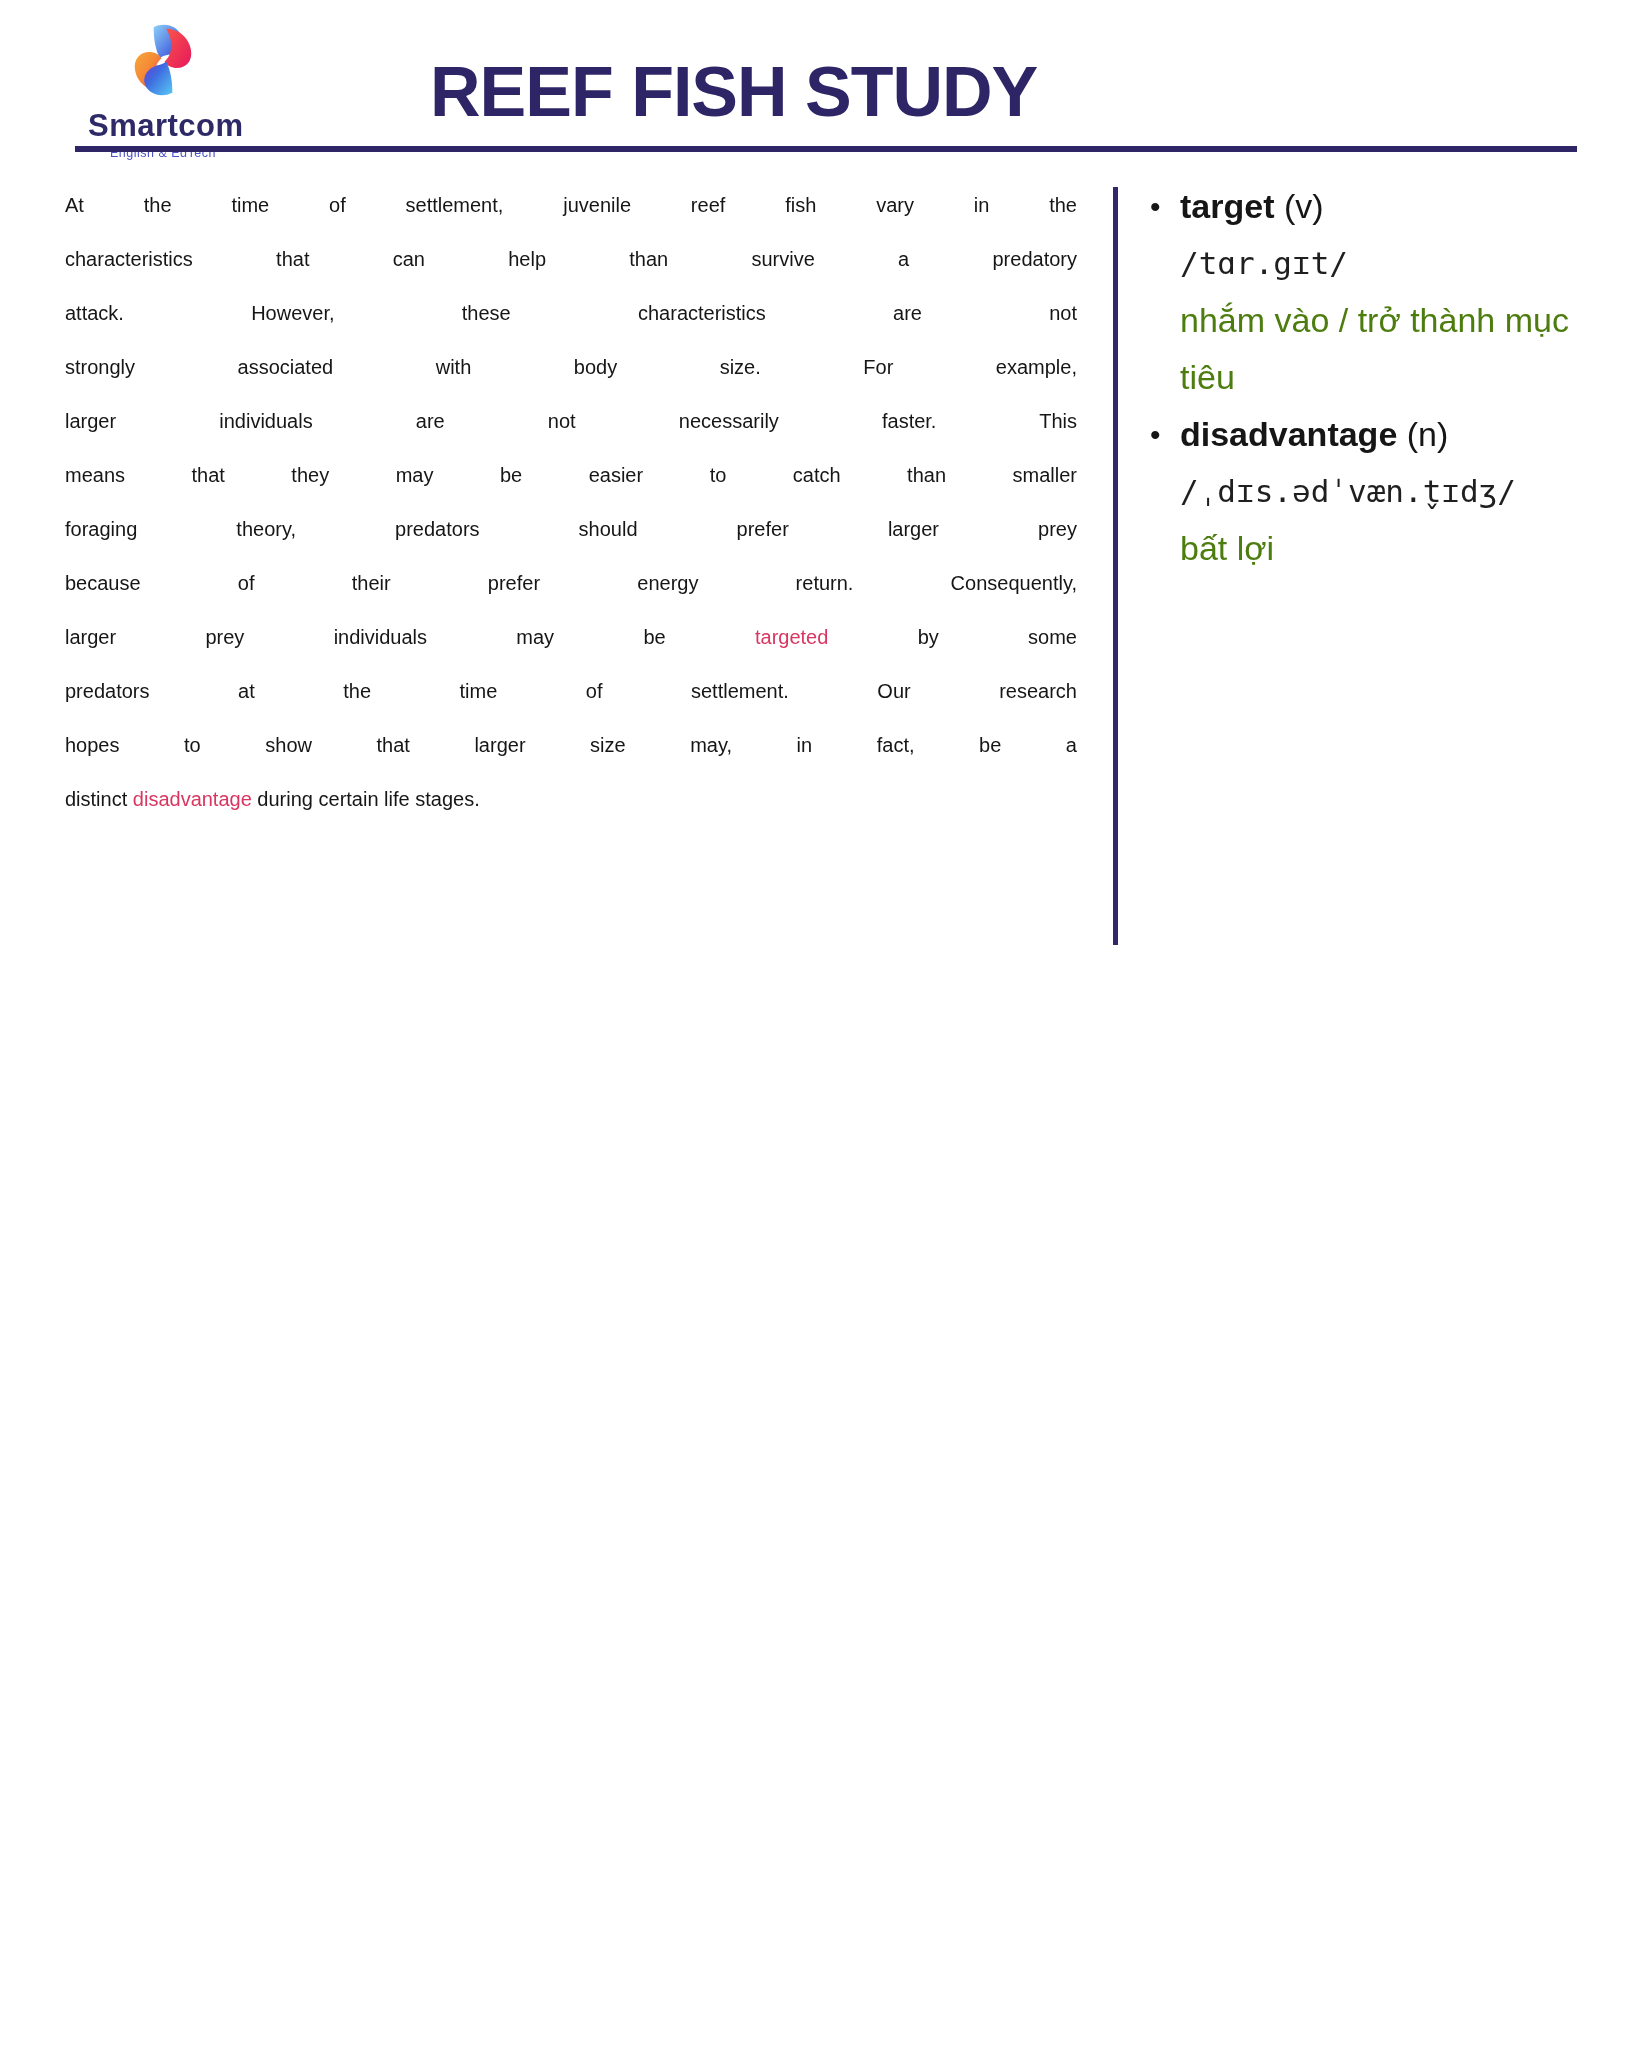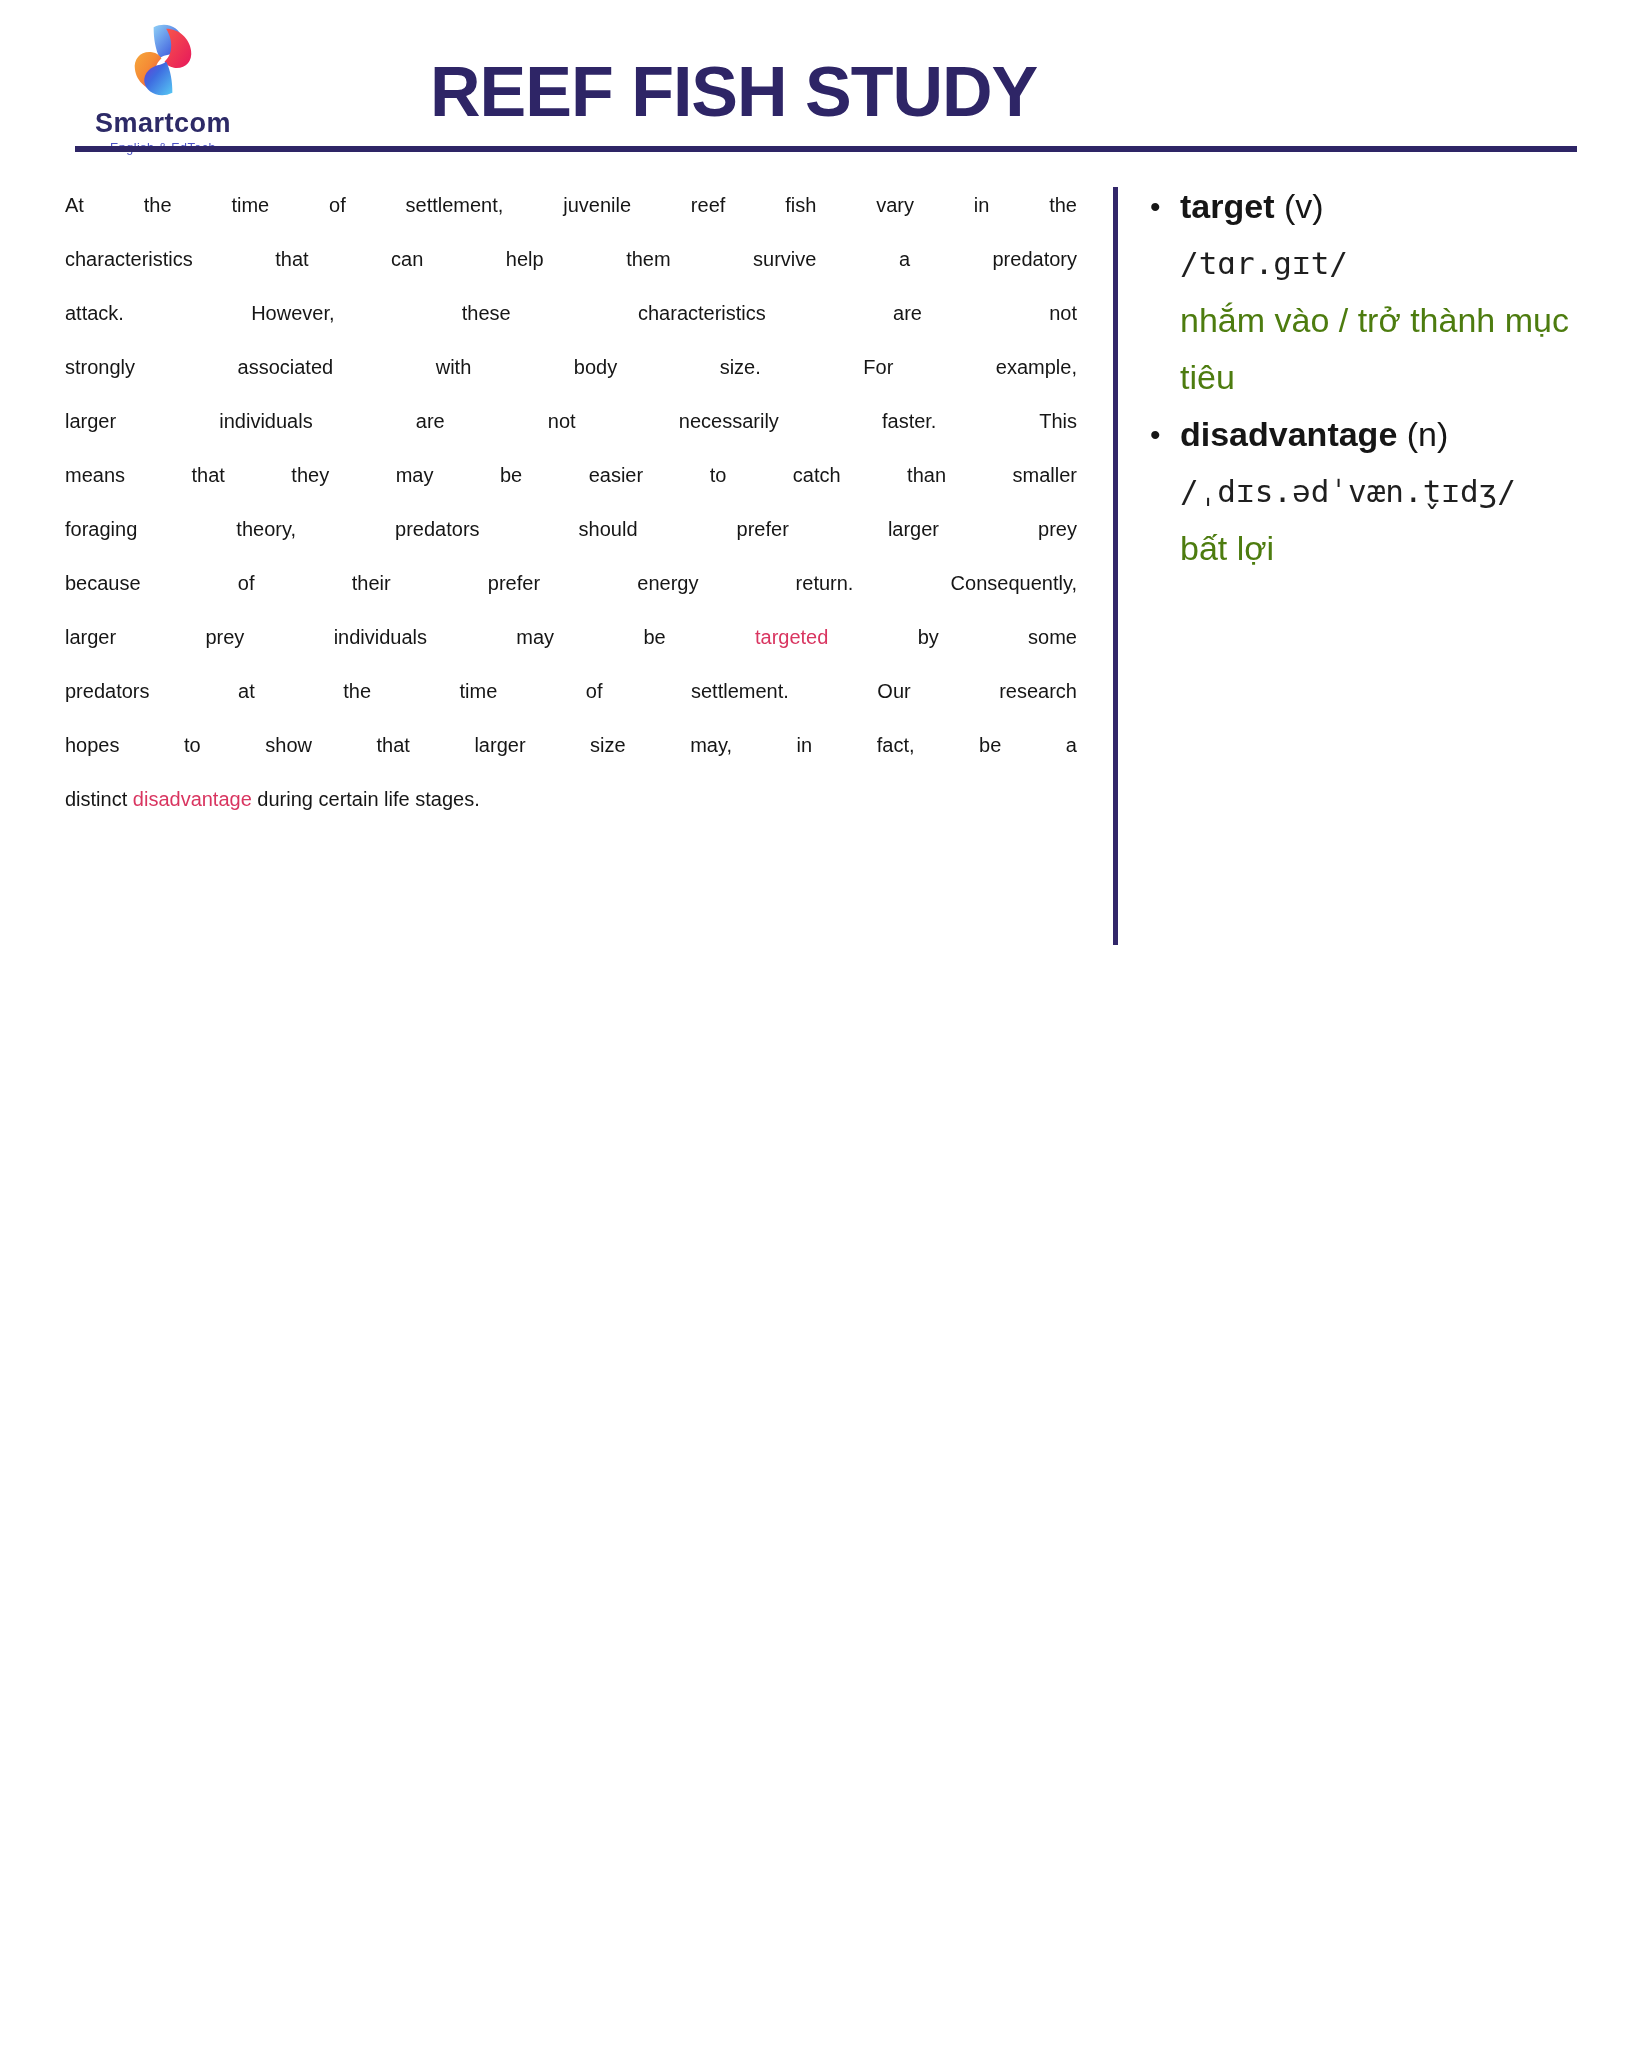--- a/index.html
+++ b/index.html
@@ -13,21 +13,21 @@
   }
 
   
   .logo {
     position:absolute; left:88px; top:16px; width:150px;
     text-align:center;
   }
   .logo svg { display:block; margin:0 auto; }
   .logo-brand {
     margin-top:4px;
-    font-size:27px; font-weight:bold; color:#2D2A67;
+    font-size:31px; font-weight:bold; color:#2D2A67;
     letter-spacing:0.5px;
   }
   .logo-tagline {
     margin-top:2px;
     font-size:12.5px; color:#4C52C6; letter-spacing:0.5px;
   }
   .page-title {
     position:absolute; left:430px; top:52px; width:800px;
     text-align:left;
     font-size:70px; font-weight:bold; letter-spacing:-1px;
@@ -107,21 +107,21 @@
     </svg>
     <div class="logo-brand">Smartcom</div>
     <div class="logo-tagline">English &amp; EdTech</div>
   </div>
 
   <div class="page-title">REEF FISH STUDY</div>
   <div class="title-underline"></div>
 
   <div class="article" id="article">
       <div class="line"><span>At the time of settlement, juvenile reef fish vary in the</span></div>
-      <div class="line"><span>characteristics that can help them survive a predatory</span></div>
+      <div class="line"><span>characteristics that can help than survive a predatory</span></div>
       <div class="line"><span>attack. However, these characteristics are not</span></div>
       <div class="line"><span>strongly associated with body size. For example,</span></div>
       <div class="line"><span>larger individuals are not necessarily faster. This</span></div>
       <div class="line"><span>means that they may be easier to catch than smaller</span></div>
       <div class="line"><span>foraging theory, predators should prefer larger prey</span></div>
       <div class="line"><span>because of their prefer energy return. Consequently,</span></div>
       <div class="line"><span>larger prey individuals may be </span><span class="hl">targeted</span><span> by some</span></div>
       <div class="line"><span>predators at the time of settlement. Our research</span></div>
       <div class="line"><span>hopes to show that larger size may, in fact, be a</span></div>
       <div class="line last"><span>distinct </span><span class="hl">disadvantage</span><span> during certain life stages.</span></div>

